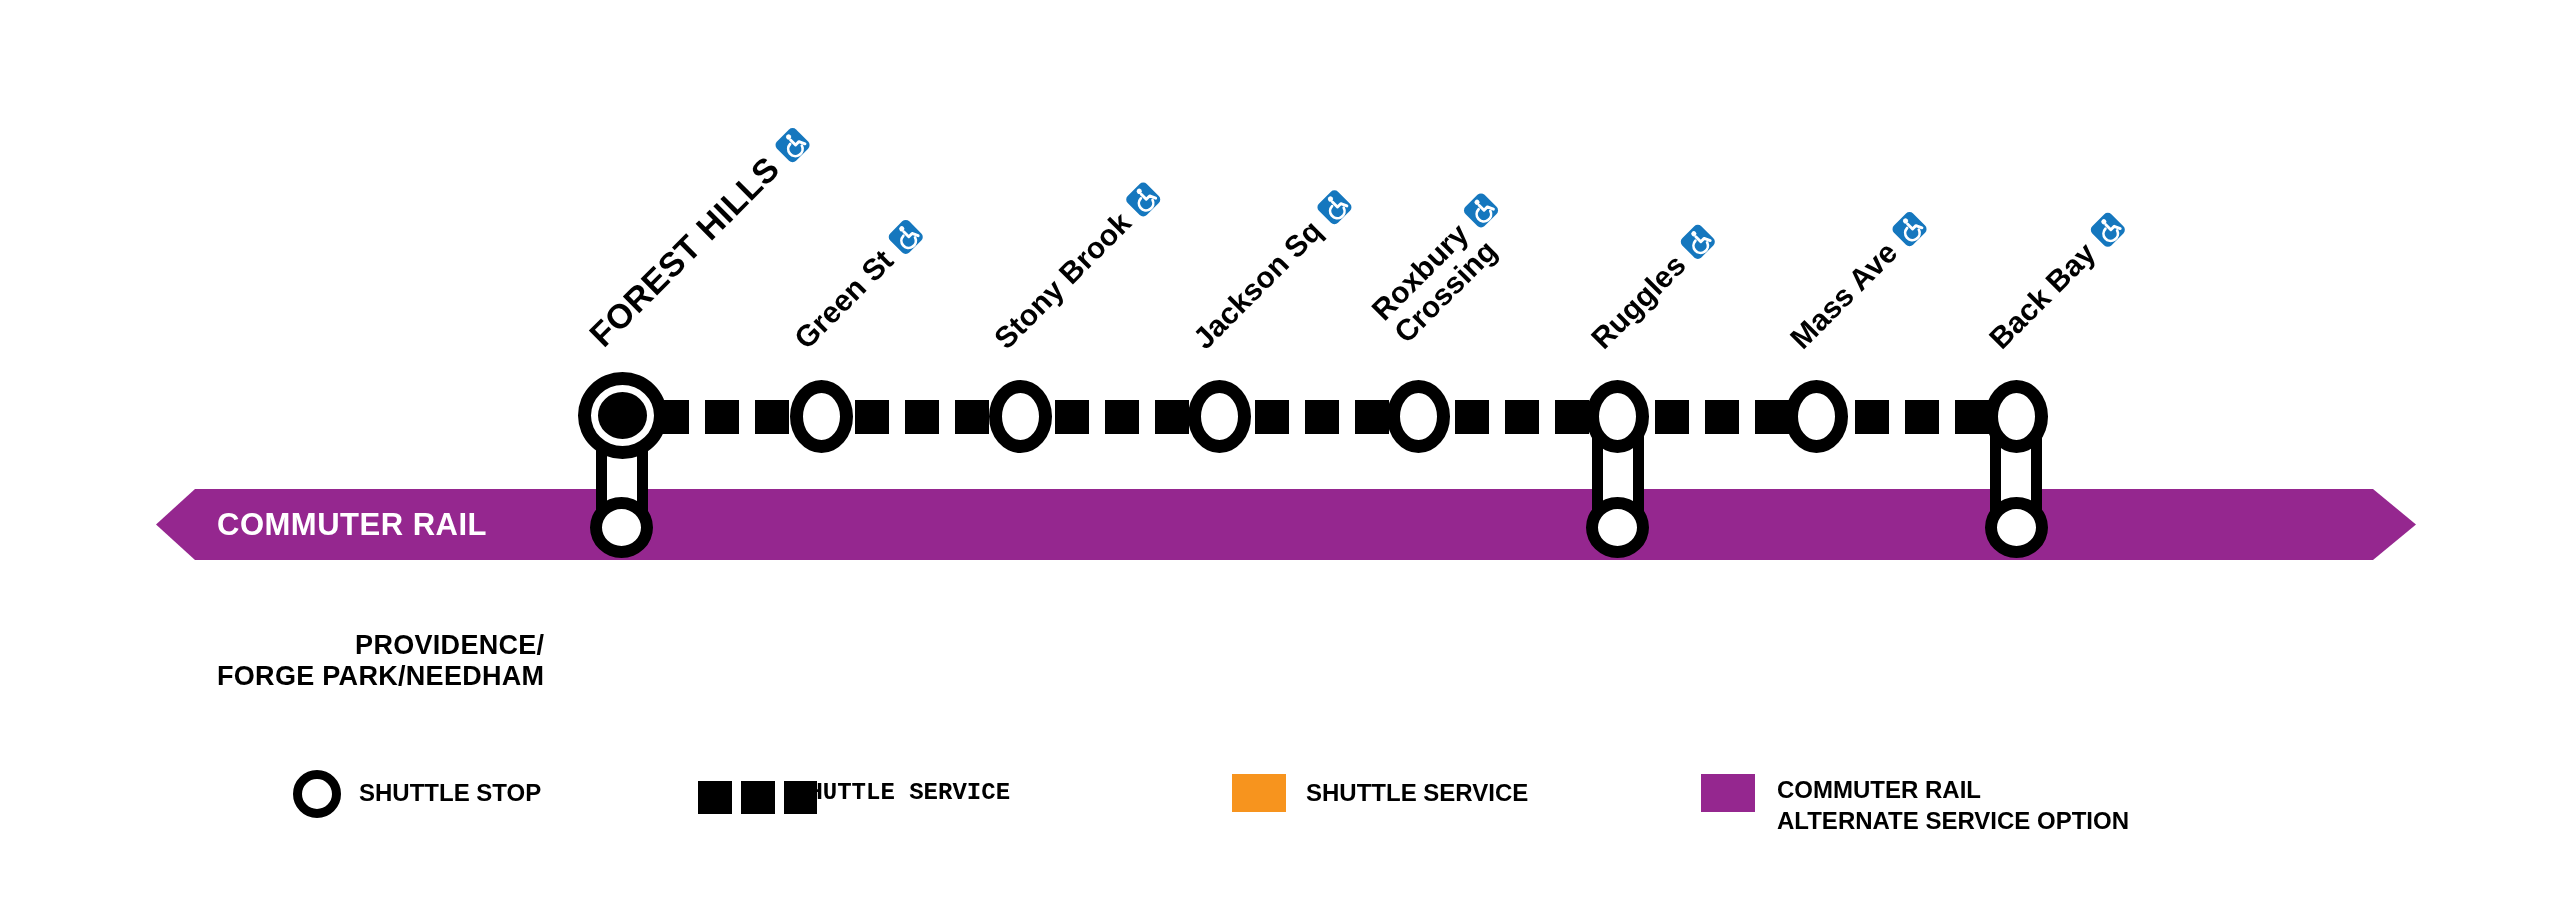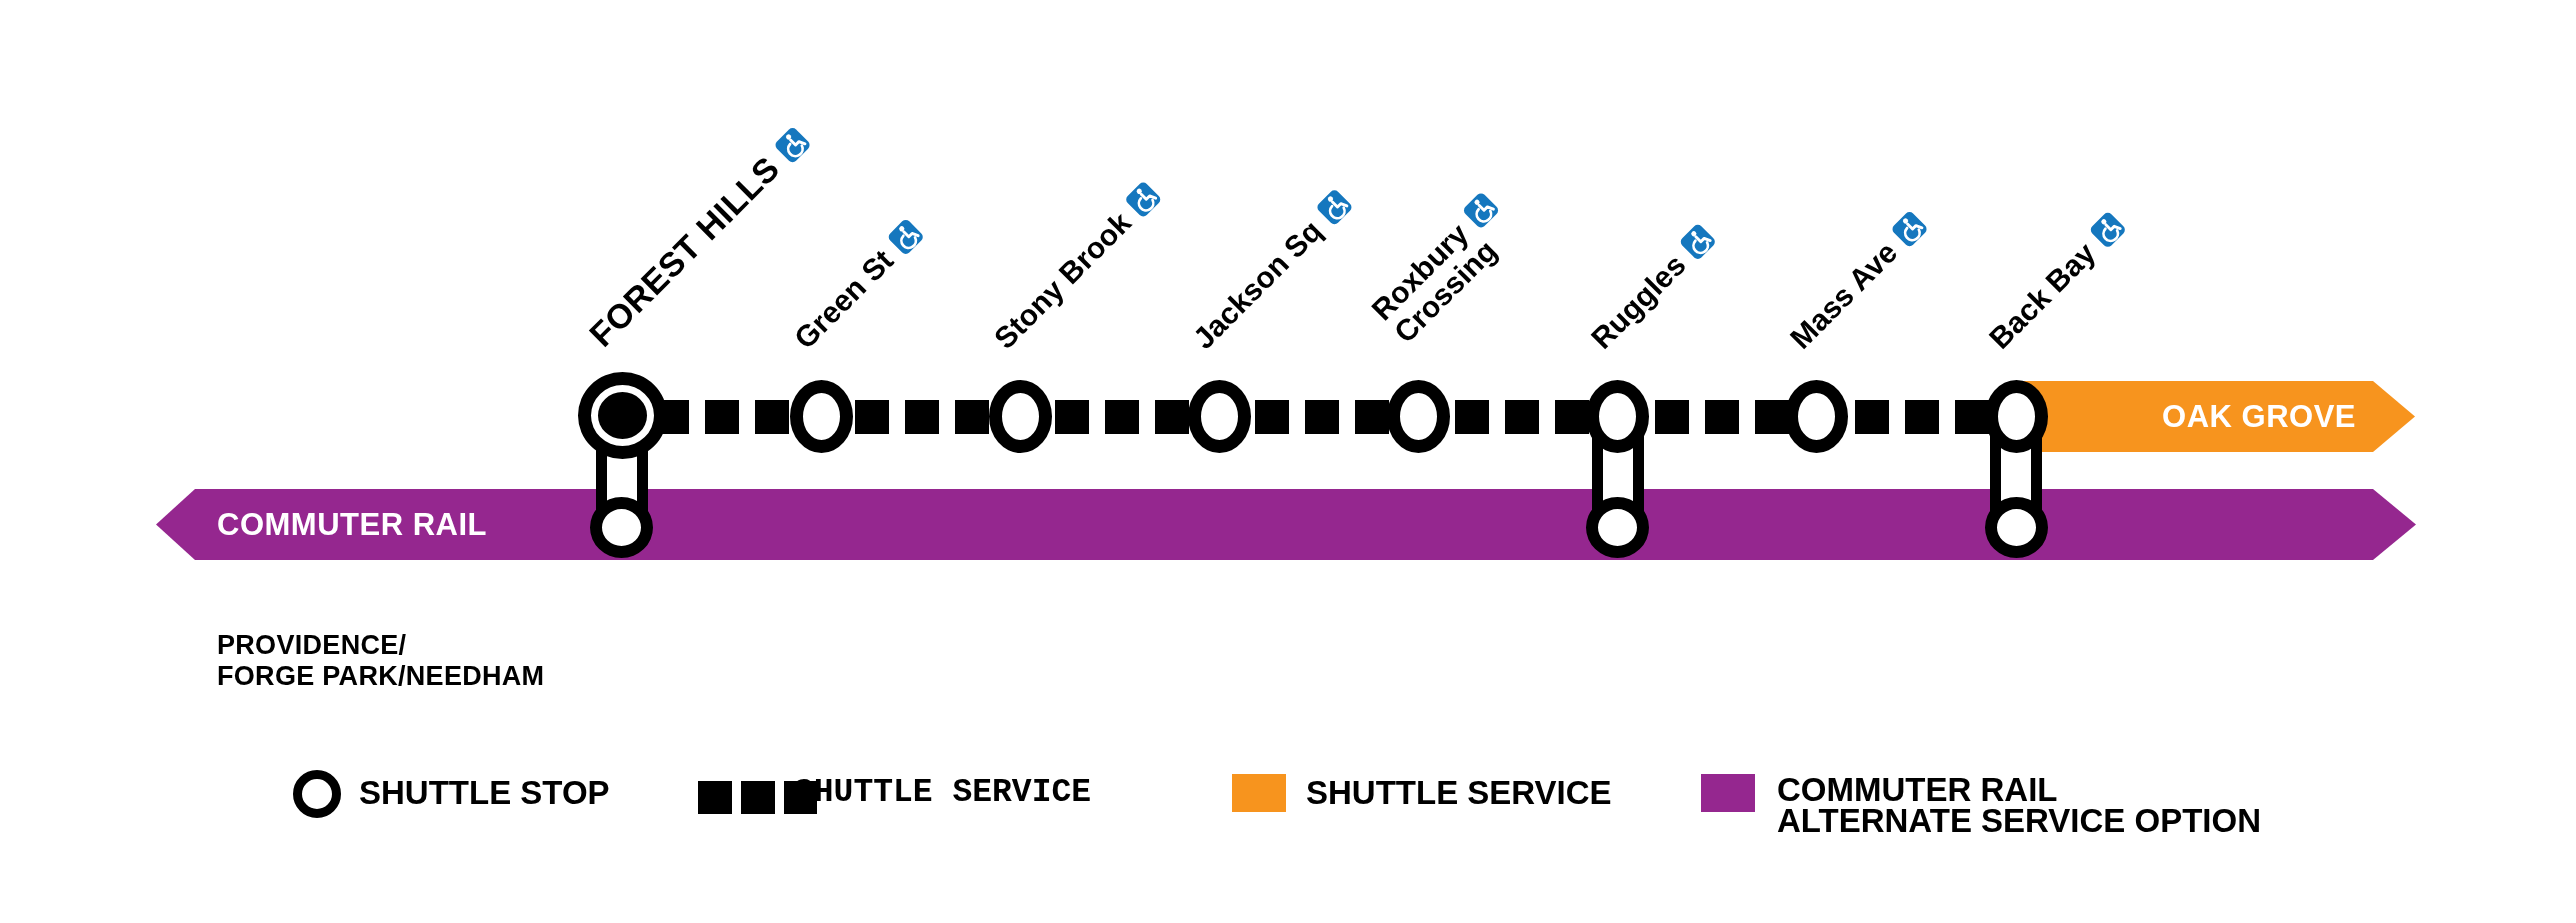--- a/index.html
+++ b/index.html
@@ -56,54 +56,51 @@
   }
   .st-label.terminal{font-size:34px;line-height:36px;letter-spacing:0.5px;}
   .acc{
     display:inline-block;width:27px;height:27px;margin-left:12px;vertical-align:-3px;
     background:var(--blue);border-radius:5px;
   }
   .acc svg{display:block;width:27px;height:27px;}
   
   .cr-caption{
     position:absolute;left:217px;top:630px;color:var(--ink);
-    font-weight:bold;font-size:27px;line-height:31px;letter-spacing:0.3px;white-space:pre-line;
+    font-weight:bold;font-size:27px;line-height:31px;letter-spacing:0.3px;white-space:pre-line;text-align:right;
   }
   
   .legend-circle{
     position:absolute;left:293px;top:770px;width:48px;height:48px;box-sizing:border-box;
     border:9px solid var(--ink);border-radius:50%;background:#fff;
   }
   .legend-dashes{
     position:absolute;left:698px;top:781px;width:119px;height:33px;
     background:repeating-linear-gradient(90deg,var(--ink) 0 34px,transparent 34px 43px);
   }
   .legend-swatch{position:absolute;top:774px;width:54px;height:38px;}
   .legend-swatch.orange{left:1232px;background:var(--orange);}
   .legend-swatch.purple{left:1701px;background:var(--purple);}
   .legend-label{
-    position:absolute;color:var(--ink);font-weight:bold;font-size:33px;line-height:31px;white-space:nowrap;
+    position:absolute;color:var(--ink);font-weight:bold;font-size:24px;line-height:31px;white-space:nowrap;
   }
   .legend-label.l1{left:359px;top:777px;}
   .legend-label.l2{left:794px;top:777px;font-family:Liberation Mono, monospace;}
   .legend-label.l3{left:1306px;top:777px;}
   .legend-label.l4{left:1777px;top:774px;white-space:pre-line;}
 </style>
 </head>
 <body>
 
 <div class="canvas" style="--purple: #95278F; --orange: #F7941E; --blue: #1577BE; --ink: #000000;">
 
   <div class="purple-band">
     <div class="band-text left">COMMUTER RAIL</div>
   </div>
 
-  <div class="orange-band">
-    <div class="band-text right">OAK GROVE</div>
-  </div>
 
   <div class="dash-line"></div>
 
   <div id="stations-layer">
       <div class="stem" style="left: 596px;"></div>
       <div class="cr-stop" style="left: 590px;"></div>
       <div class="stop terminal" style="left: 578px;"></div>
       <div class="label-anchor" style="left: 608px; top: 353px;">
         <div class="st-label terminal"><span>FOREST HILLS</span><span class="acc"><svg viewBox="0 0 24 24">
               <circle cx="14.6" cy="4.4" r="2.3" fill="#fff"></circle>

